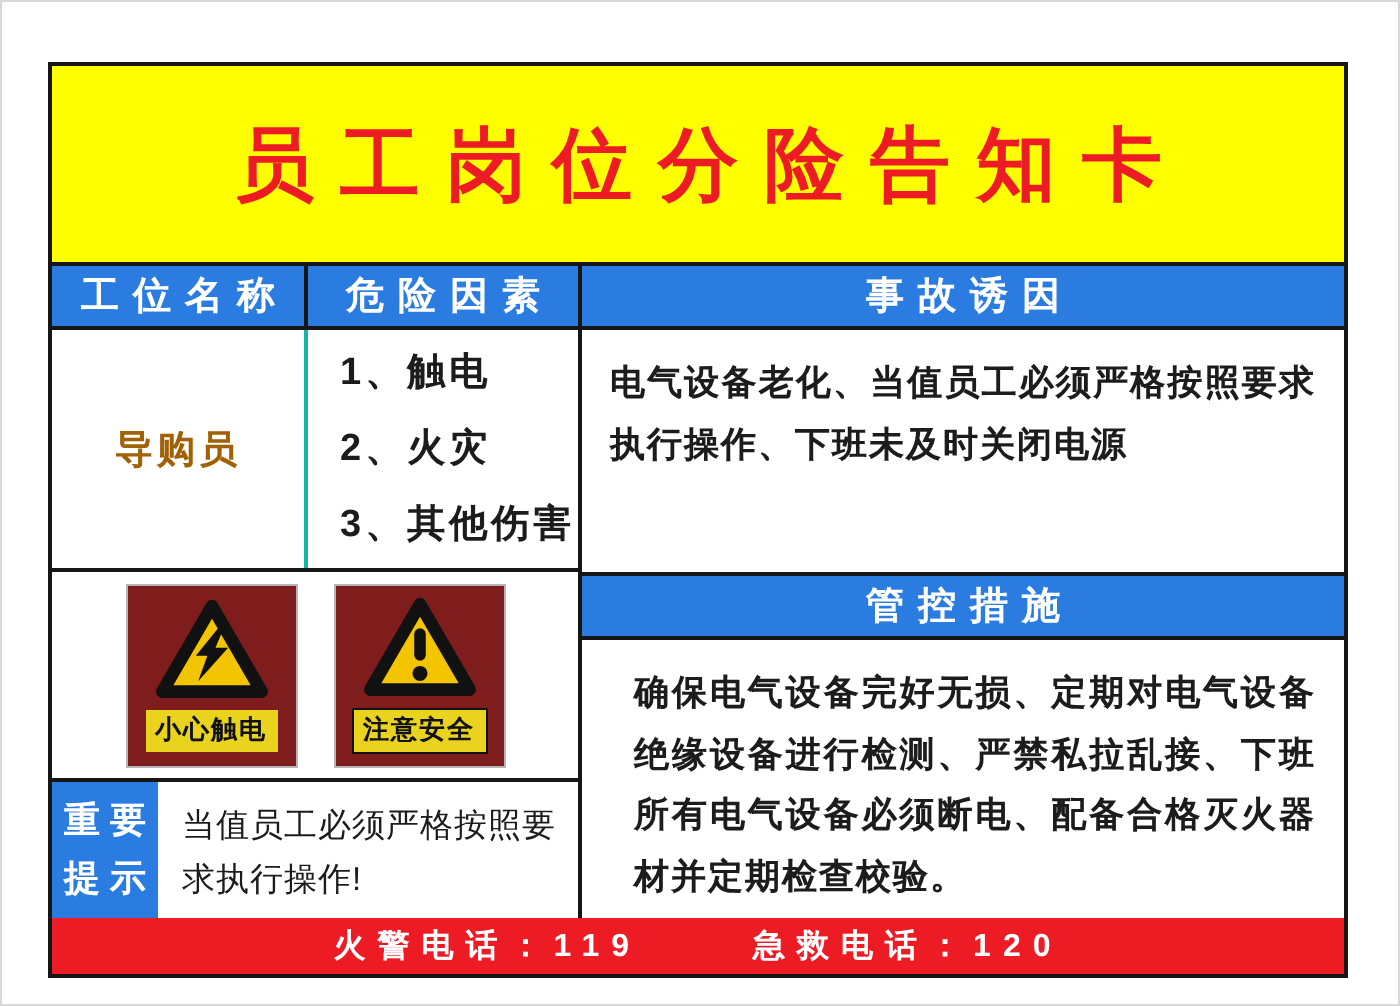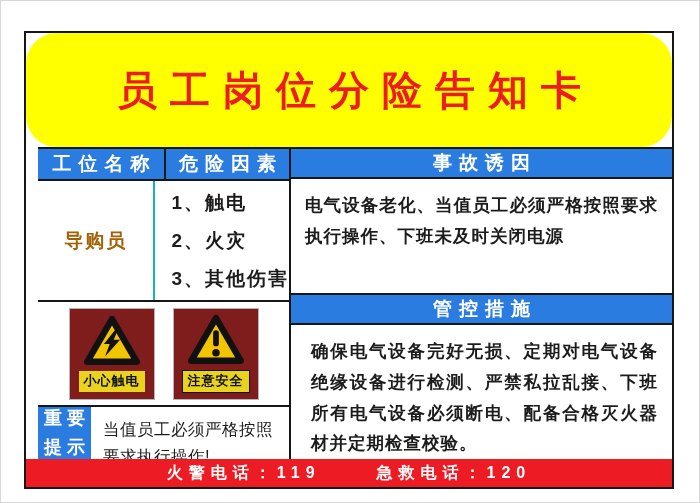--- a/index.html
+++ b/index.html
@@ -17,32 +17,32 @@
   }
   .card {
     position: absolute;
     left: 23px; top: 30px;
     width: 650px; height: 458px;
     border: 2px solid #161616;
     display: flex; flex-direction: column;
     background: #ffffff;
   }
   .title-band {
-    height: 114px;
+    height: 98px;
     background: #ffff00;
-    display: flex; align-items: center; justify-content: center; border-radius: 31px;
+    display: flex; align-items: center; justify-content: center;
   }
   .title-text {
     color: #ed1c24;
     font-size: 40px; font-weight: bold;
     letter-spacing: 13px; text-indent: 13px;
     white-space: nowrap;
   }
   .main { flex: 1; display: flex; min-height: 0; }
-  .left-section { width: 265px; border-right: 2px solid #161616; display: flex; flex-direction: column; padding-left: 12px; }
+  .left-section { width: 265px; border-right: 2px solid #161616; display: flex; flex-direction: column; }
   .right-section { flex: 1; display: flex; flex-direction: column; }
 
   .blue-header {
     background: #2a7ce0;
     color: #ffffff;
     border-top: 2px solid #161616;
     border-bottom: 2px solid #161616;
     height: 34px;
     display: flex; align-items: center; justify-content: center;
     font-size: 19px; font-weight: bold;
@@ -103,21 +103,21 @@
 
   .causes-cell {
     height: 121px;
     padding: 11px 14px 0 14px;
     font-size: 17.5px; font-weight: bold; color: #1c1c1c;
     line-height: 1.75; letter-spacing: 1px;
     text-align: justify;
   }
   .control-text-cell {
     flex: 1;
-    padding: 11px 14px 0 20px;
+    padding: 11px 14px 0 26px;
     font-size: 17.5px; font-weight: bold; color: #1c1c1c;
     line-height: 1.75; letter-spacing: 1px;
     text-align: justify;
     border-radius: 27px;
   }
 
   .footer-band {
     height: 28px; background: #ed1c24;
     display: flex; align-items: center; justify-content: center; gap: 56px;
     color: #ffffff; font-size: 16px; font-weight: bold;

